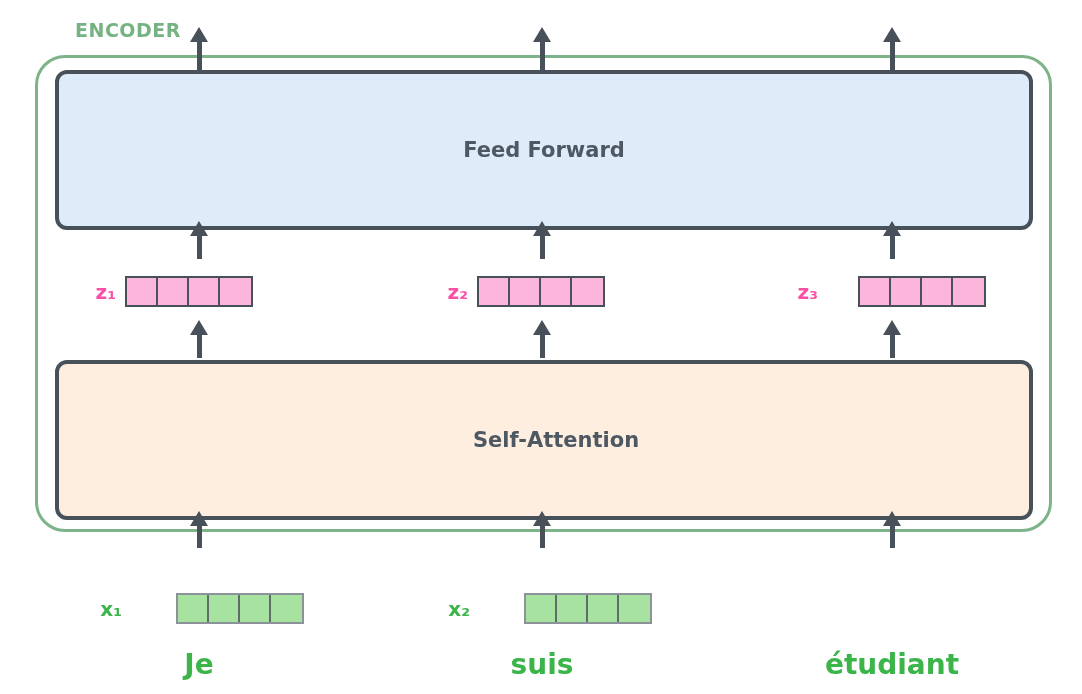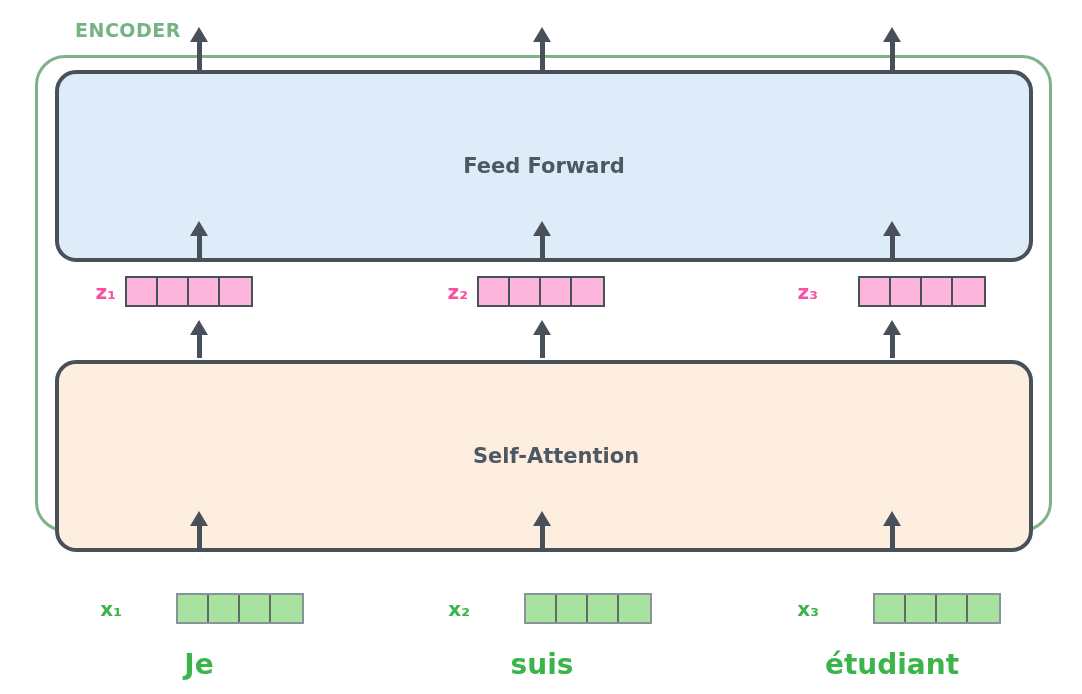--- a/index.html
+++ b/index.html
@@ -24,22 +24,22 @@
   .encoder-boundary{
     position:absolute;left:35px;top:55px;width:1017px;height:477px;
     border:3px solid var(--green-border);border-radius:30px;background:transparent;
   }
   .encoder-label{
     position:absolute;left:75px;top:19px;
     font-size:19px;font-weight:600;letter-spacing:.5px;color:var(--green-text);
   }
 
   .block{
-    position:absolute;left:55px;width:978px;height:192px;
-    border:4px solid var(--dark);border-radius:21px;
+    position:absolute;left:55px;width:978px;height:160px;
+    border:4px solid var(--dark);border-radius:12px;
     display:flex;align-items:center;justify-content:center;
     font-size:21px;font-weight:600;color:var(--block-text);
   }
   .block.ff{top:70px;background:var(--ff-fill);}
   .block.sa{top:360px;background:var(--sa-fill);padding-left:24px;}
 
   .arrow{position:absolute;width:22px;}
   .arrow .head{
     width:0;height:0;margin:0 auto;
     border-left:9px solid transparent;border-right:9px solid transparent;
@@ -187,27 +187,18 @@
   </div>
   <div class="vector xvec xrow xpos2">
     <span class="vec-label">x₂</span>
     <div class="cells">
       <div class="cell"></div>
         <div class="cell"></div>
         <div class="cell"></div>
         <div class="cell"></div>
     </div>
   </div>
-  <div class="vector xvec xrow xpos3">
-    <span class="vec-label">x₃</span>
-    <div class="cells">
-      <div class="cell"></div>
-        <div class="cell"></div>
-        <div class="cell"></div>
-        <div class="cell"></div>
-    </div>
-  </div>
 
   <div class="word w1">Je</div>
   <div class="word w2">suis</div>
   <div class="word w3">étudiant</div>
 
 </div>
 
 </body></html>

